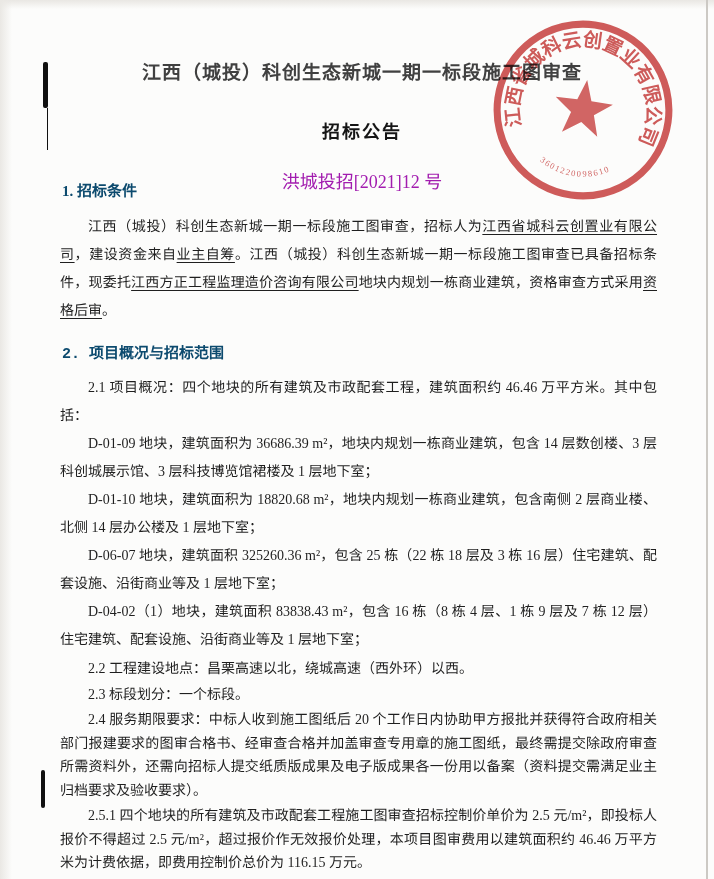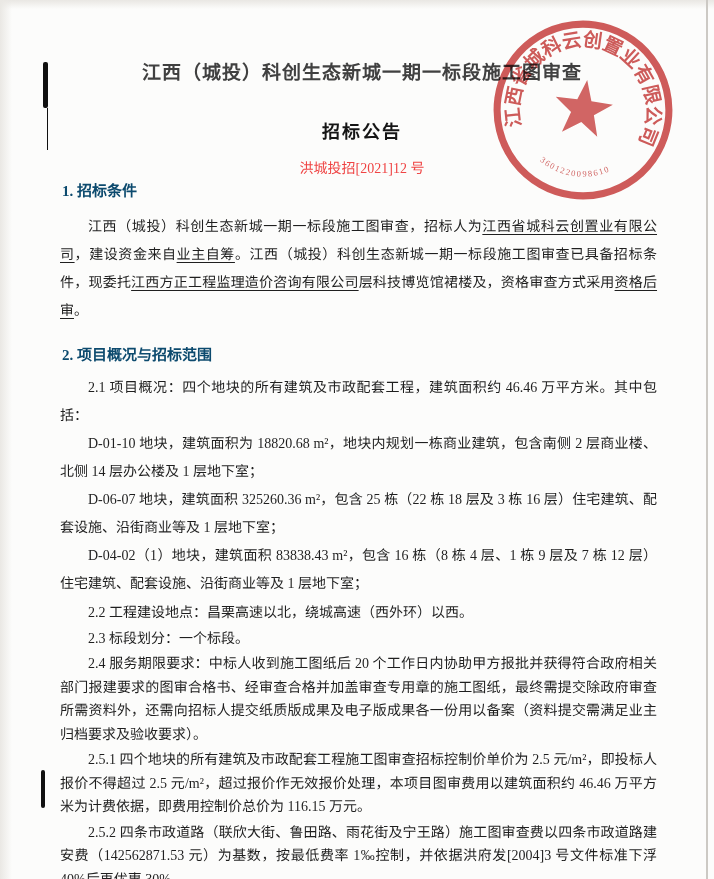--- a/index.html
+++ b/index.html
@@ -14,28 +14,28 @@
   .edge-left{position:absolute;left:0;top:0;width:12px;height:100%;
     background:linear-gradient(to right,#eae8e4,rgba(234,232,228,0));}
   .edge-right-line{position:absolute;left:706px;top:0;width:2px;height:100%;background:#ccc9c4;}
   .mark{position:absolute;background:#101010;border-radius:2px;}
   .mark-1{left:43px;top:62px;width:5px;height:46px;box-shadow:2px 44px 0 -2px #101010;}
   .mark-2{left:41px;top:770px;width:4px;height:38px;}
 
   .header{position:absolute;left:20px;top:58px;width:684px;text-align:center;}
   .doc-title{font-size:19px;font-weight:bold;letter-spacing:1px;line-height:30px;color:#404040;}
   .doc-subtitle{font-size:18px;font-weight:bold;letter-spacing:2px;margin-top:29px;color:#151515;}
-  .doc-number{font-size:14px;margin-top:14px;color:#ef4444;}
+  .doc-number{font-size:18px;margin-top:24px;color:#a21caf;}
 
   .seal{position:absolute;left:487px;top:14px;width:192px;height:192px;
     mix-blend-mode:multiply;opacity:.93;transform:rotate(8deg);}
 
   .content{position:absolute;left:60px;top:181px;width:597px;font-size:14px;text-align:justify;}
   .sec-heading{font-size:15px;font-weight:bold;color:#0c4a6e;margin:0 0 12px 2px;line-height:20px;}
-  .sec-heading.s2{margin-top:20px;margin-bottom:9px;}
+  .sec-heading.s2{margin-top:20px;margin-bottom:9px;font-family:Liberation Mono, monospace;}
   .p-intro{margin:0 0 8px;line-height:28px;text-indent:2em;}
   .p-dense{margin:0;line-height:28px;text-indent:2em;}
   .p-wide{margin:2px 0;line-height:23.5px;text-indent:2em;}
   .p-wide.first{margin-top:3px;}
   .u{text-decoration:underline;text-underline-offset:3px;text-decoration-thickness:1px;}
 </style>
 </head>
 <body>
 
 <div class="page">
@@ -64,25 +64,26 @@
     </text>
     <text font-size="8.5" fill="#c4302e" opacity="0.8" letter-spacing="1.5">
       <textPath href="#sealBottomArc" startOffset="50%" text-anchor="middle">3601220098610</textPath>
     </text>
   </svg>
 
   <div class="content">
 
     <h3 class="sec-heading">1. 招标条件</h3>
 
-    <p class="p-intro"><span>江西（城投）科创生态新城一期一标段施工图审查，招标人为</span><span class="u">江西省城科云创置业有限公司</span><span>，建设资金来自</span><span class="u">业主自筹</span><span>。江西（城投）科创生态新城一期一标段施工图审查已具备招标条件，现委托</span><span class="u">江西方正工程监理造价咨询有限公司</span><span>层科技博览馆裙楼及，资格审查方式采用</span><span class="u">资格后审</span><span>。</span></p>
+    <p class="p-intro"><span>江西（城投）科创生态新城一期一标段施工图审查，招标人为</span><span class="u">江西省城科云创置业有限公司</span><span>，建设资金来自</span><span class="u">业主自筹</span><span>。江西（城投）科创生态新城一期一标段施工图审查已具备招标条件，现委托</span><span class="u">江西方正工程监理造价咨询有限公司</span><span>地块内规划一栋商业建筑，资格审查方式采用</span><span class="u">资格后审</span><span>。</span></p>
 
     <h3 class="sec-heading s2">2. 项目概况与招标范围</h3>
 
     <p class="p-dense">2.1 项目概况：四个地块的所有建筑及市政配套工程，建筑面积约 46.46 万平方米。其中包括：</p>
+    <p class="p-dense">D-01-09 地块，建筑面积为 36686.39 m²，地块内规划一栋商业建筑，包含 14 层数创楼、3 层科创城展示馆、3 层科技博览馆裙楼及 1 层地下室；</p>
     <p class="p-dense">D-01-10 地块，建筑面积为 18820.68 m²，地块内规划一栋商业建筑，包含南侧 2 层商业楼、北侧 14 层办公楼及 1 层地下室；</p>
     <p class="p-dense">D-06-07 地块，建筑面积 325260.36 m²，包含 25 栋（22 栋 18 层及 3 栋 16 层）住宅建筑、配套设施、沿街商业等及 1 层地下室；</p>
     <p class="p-dense">D-04-02（1）地块，建筑面积 83838.43 m²，包含 16 栋（8 栋 4 层、1 栋 9 层及 7 栋 12 层）住宅建筑、配套设施、沿街商业等及 1 层地下室；</p>
 
     <p class="p-wide first">2.2 工程建设地点：昌栗高速以北，绕城高速（西外环）以西。</p>
     <p class="p-wide">2.3 标段划分：一个标段。</p>
     <p class="p-wide">2.4 服务期限要求：中标人收到施工图纸后 20 个工作日内协助甲方报批并获得符合政府相关部门报建要求的图审合格书、经审查合格并加盖审查专用章的施工图纸，最终需提交除政府审查所需资料外，还需向招标人提交纸质版成果及电子版成果各一份用以备案（资料提交需满足业主归档要求及验收要求）。</p>
     <p class="p-wide">2.5.1 四个地块的所有建筑及市政配套工程施工图审查招标控制价单价为 2.5 元/m²，即投标人报价不得超过 2.5 元/m²，超过报价作无效报价处理，本项目图审费用以建筑面积约 46.46 万平方米为计费依据，即费用控制价总价为 116.15 万元。</p>
     <p class="p-wide">2.5.2 四条市政道路（联欣大街、鲁田路、雨花街及宁王路）施工图审查费以四条市政道路建安费（142562871.53 元）为基数，按最低费率 1‰控制，并依据洪府发[2004]3 号文件标准下浮 40%后再优惠 30%</p>
 

